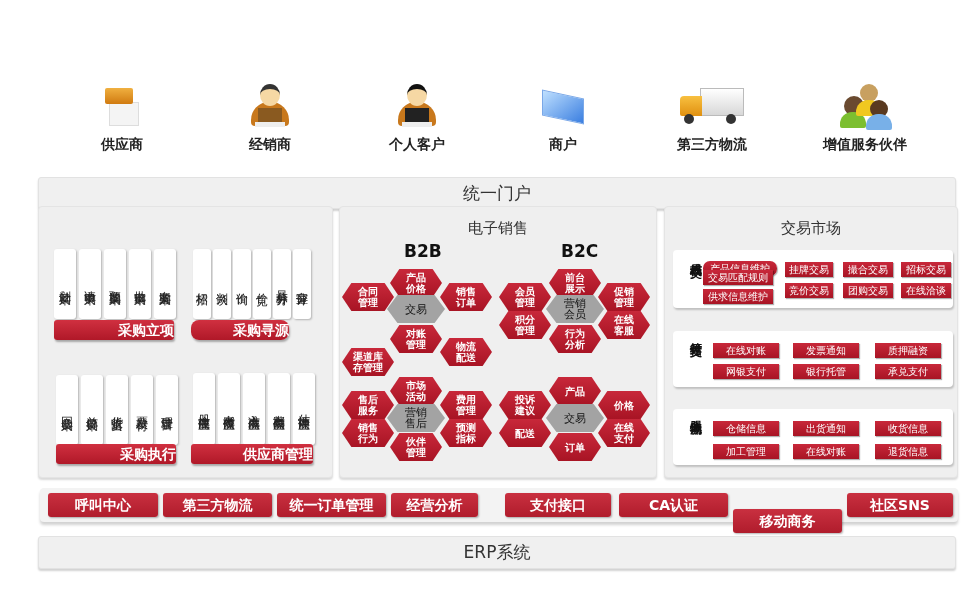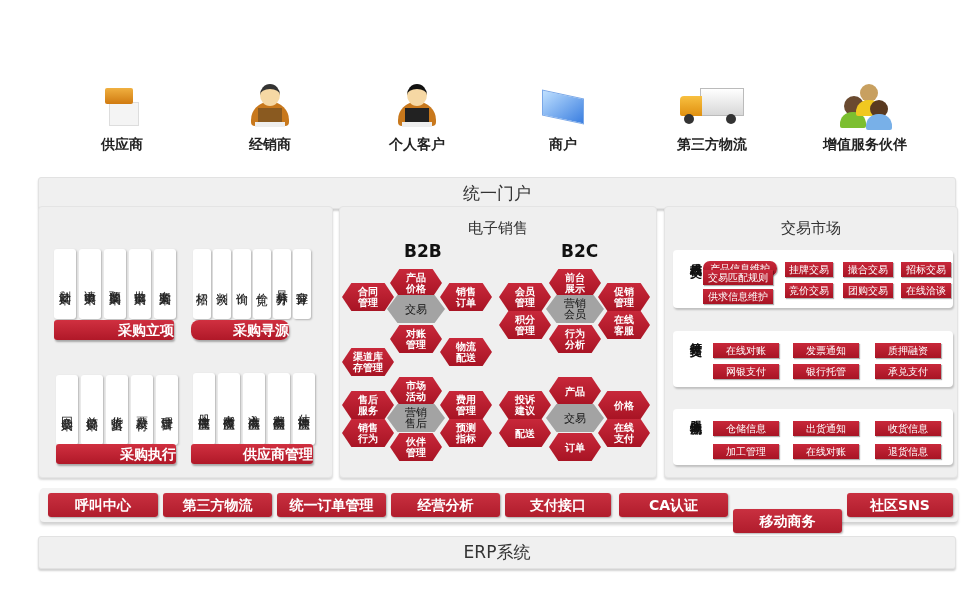--- a/index.html
+++ b/index.html
@@ -301,21 +301,21 @@
     <div class="rtag" style="left:40px;top:35px;width:66px;">加工管理</div>
     <div class="rtag" style="left:120px;top:35px;width:66px;">在线对账</div>
     <div class="rtag" style="left:202px;top:35px;width:66px;">退货信息</div>
   </div>
 </div>
 
 <div class="svc-strip">
   <div class="svc" style="left:8px;width:110px;">呼叫中心</div>
   <div class="svc" style="left:123px;width:109px;">第三方物流</div>
   <div class="svc" style="left:237px;width:109px;">统一订单管理</div>
-  <div class="svc" style="left:351px;width:109px;">经营分析</div>
+  <div class="svc" style="left:351px;width:87px;">经营分析</div>
   <div class="svc" style="left:465px;width:106px;">支付接口</div>
   <div class="svc" style="left:579px;width:109px;">CA认证</div>
   <div class="svc" style="left:693px;width:109px;margin-top:16px;">移动商务</div>
   <div class="svc" style="left:807px;width:106px;">社区SNS</div>
 </div>
 
 <div class="bar" style="left:38px;top:536px;width:918px;height:33px;line-height:31px;font-size:17px;">
   <span>ERP系统</span>
 </div>
 

